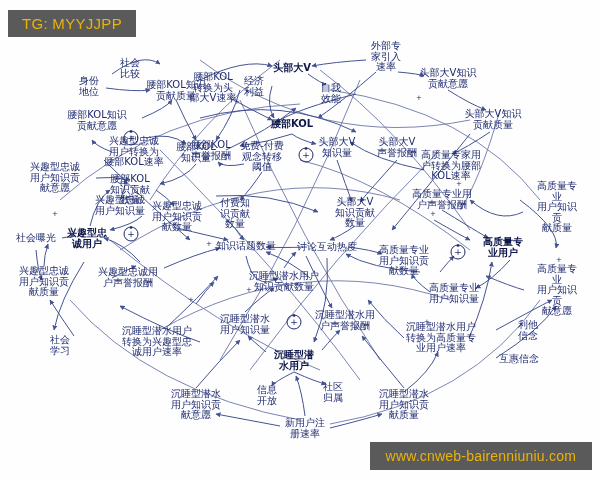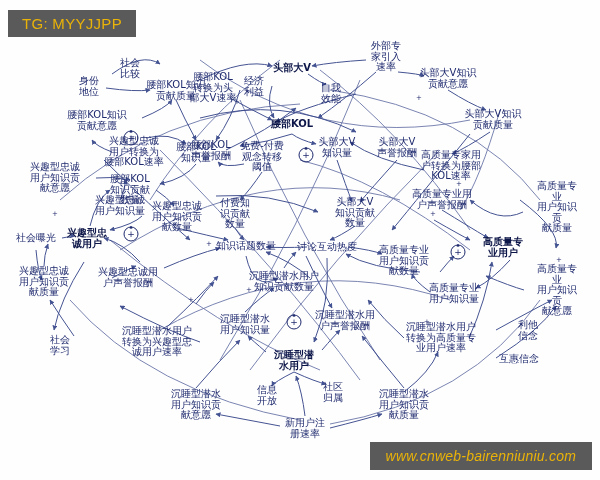--- a/index.html
+++ b/index.html
@@ -44,21 +44,20 @@
     left:8px;top:10px;
     padding:5px 14px;
     font-size:15px;
     letter-spacing:.3px;
   }
   #watermark{
     right:8px;bottom:10px;
     padding:6px 16px;
     font-size:14px;
     letter-spacing:.2px;
-    font-style:italic;
   }
 </style>
 </head>
 <body>
 
 <div id="canvas">
 
   <svg width="600" height="480" viewBox="0 0 600 480">
     <defs>
       <marker id="ah" viewBox="0 0 10 10" refX="9" refY="5" markerWidth="5" markerHeight="5" orient="auto-start-reverse">

